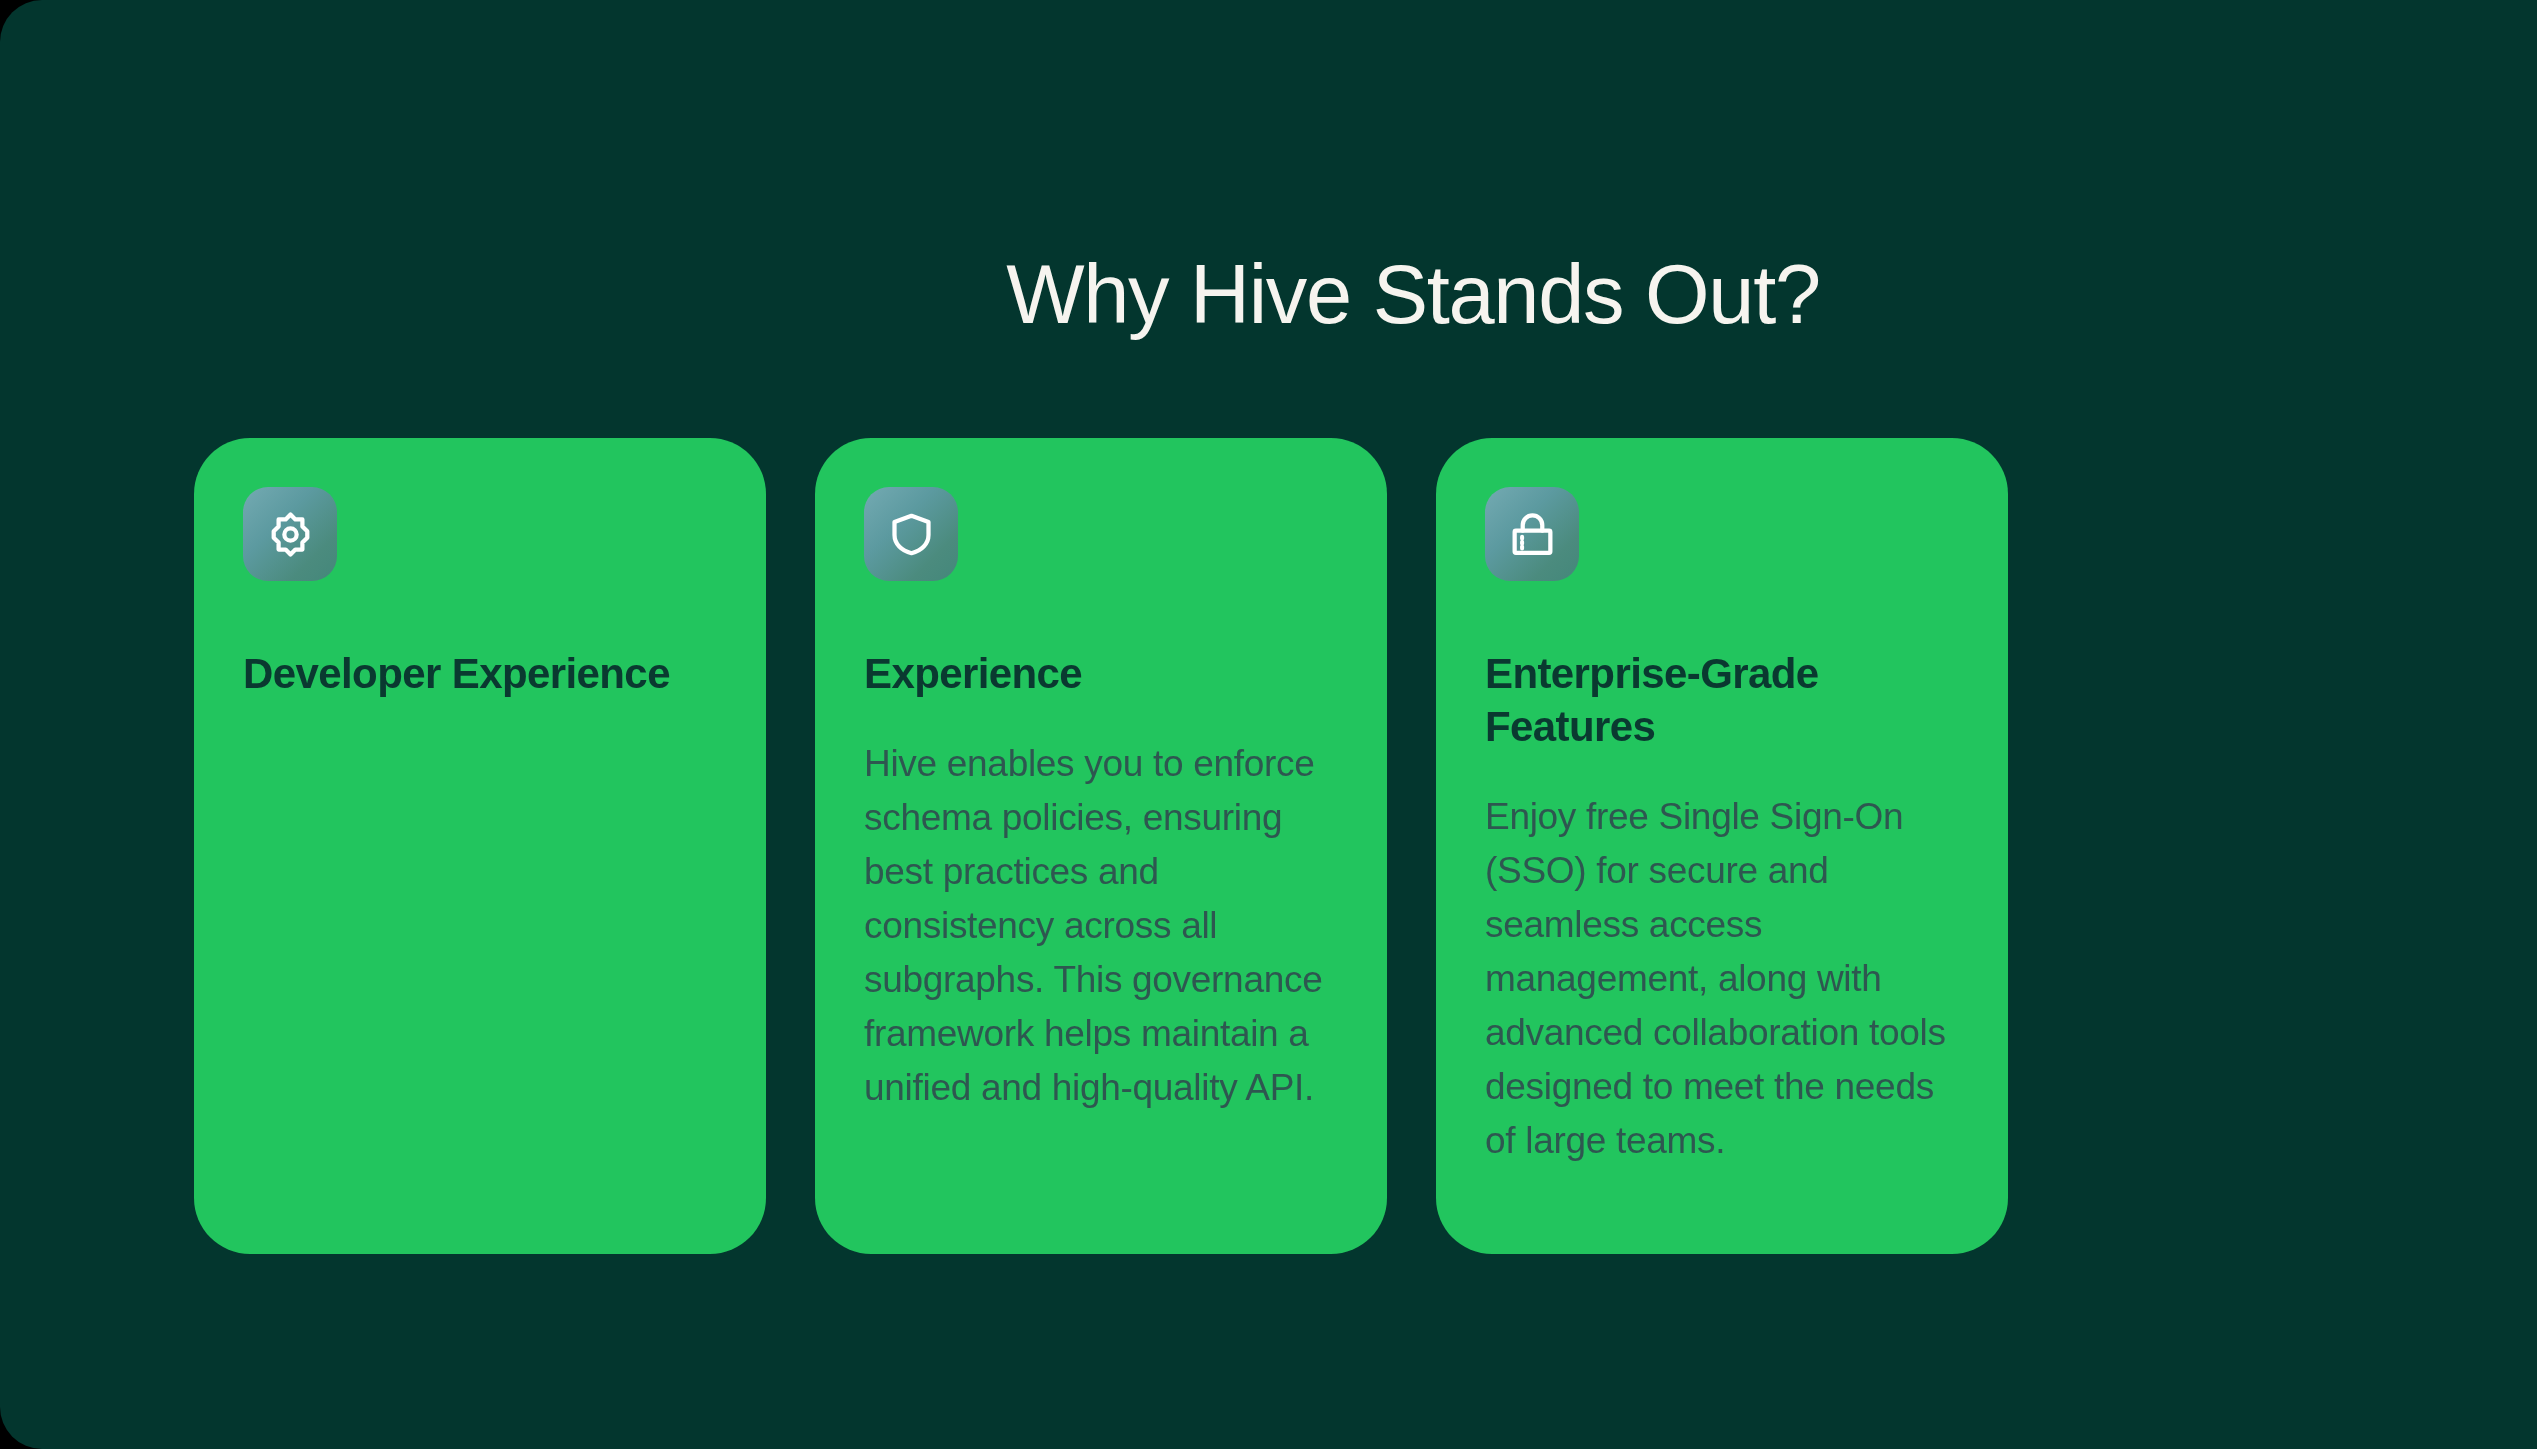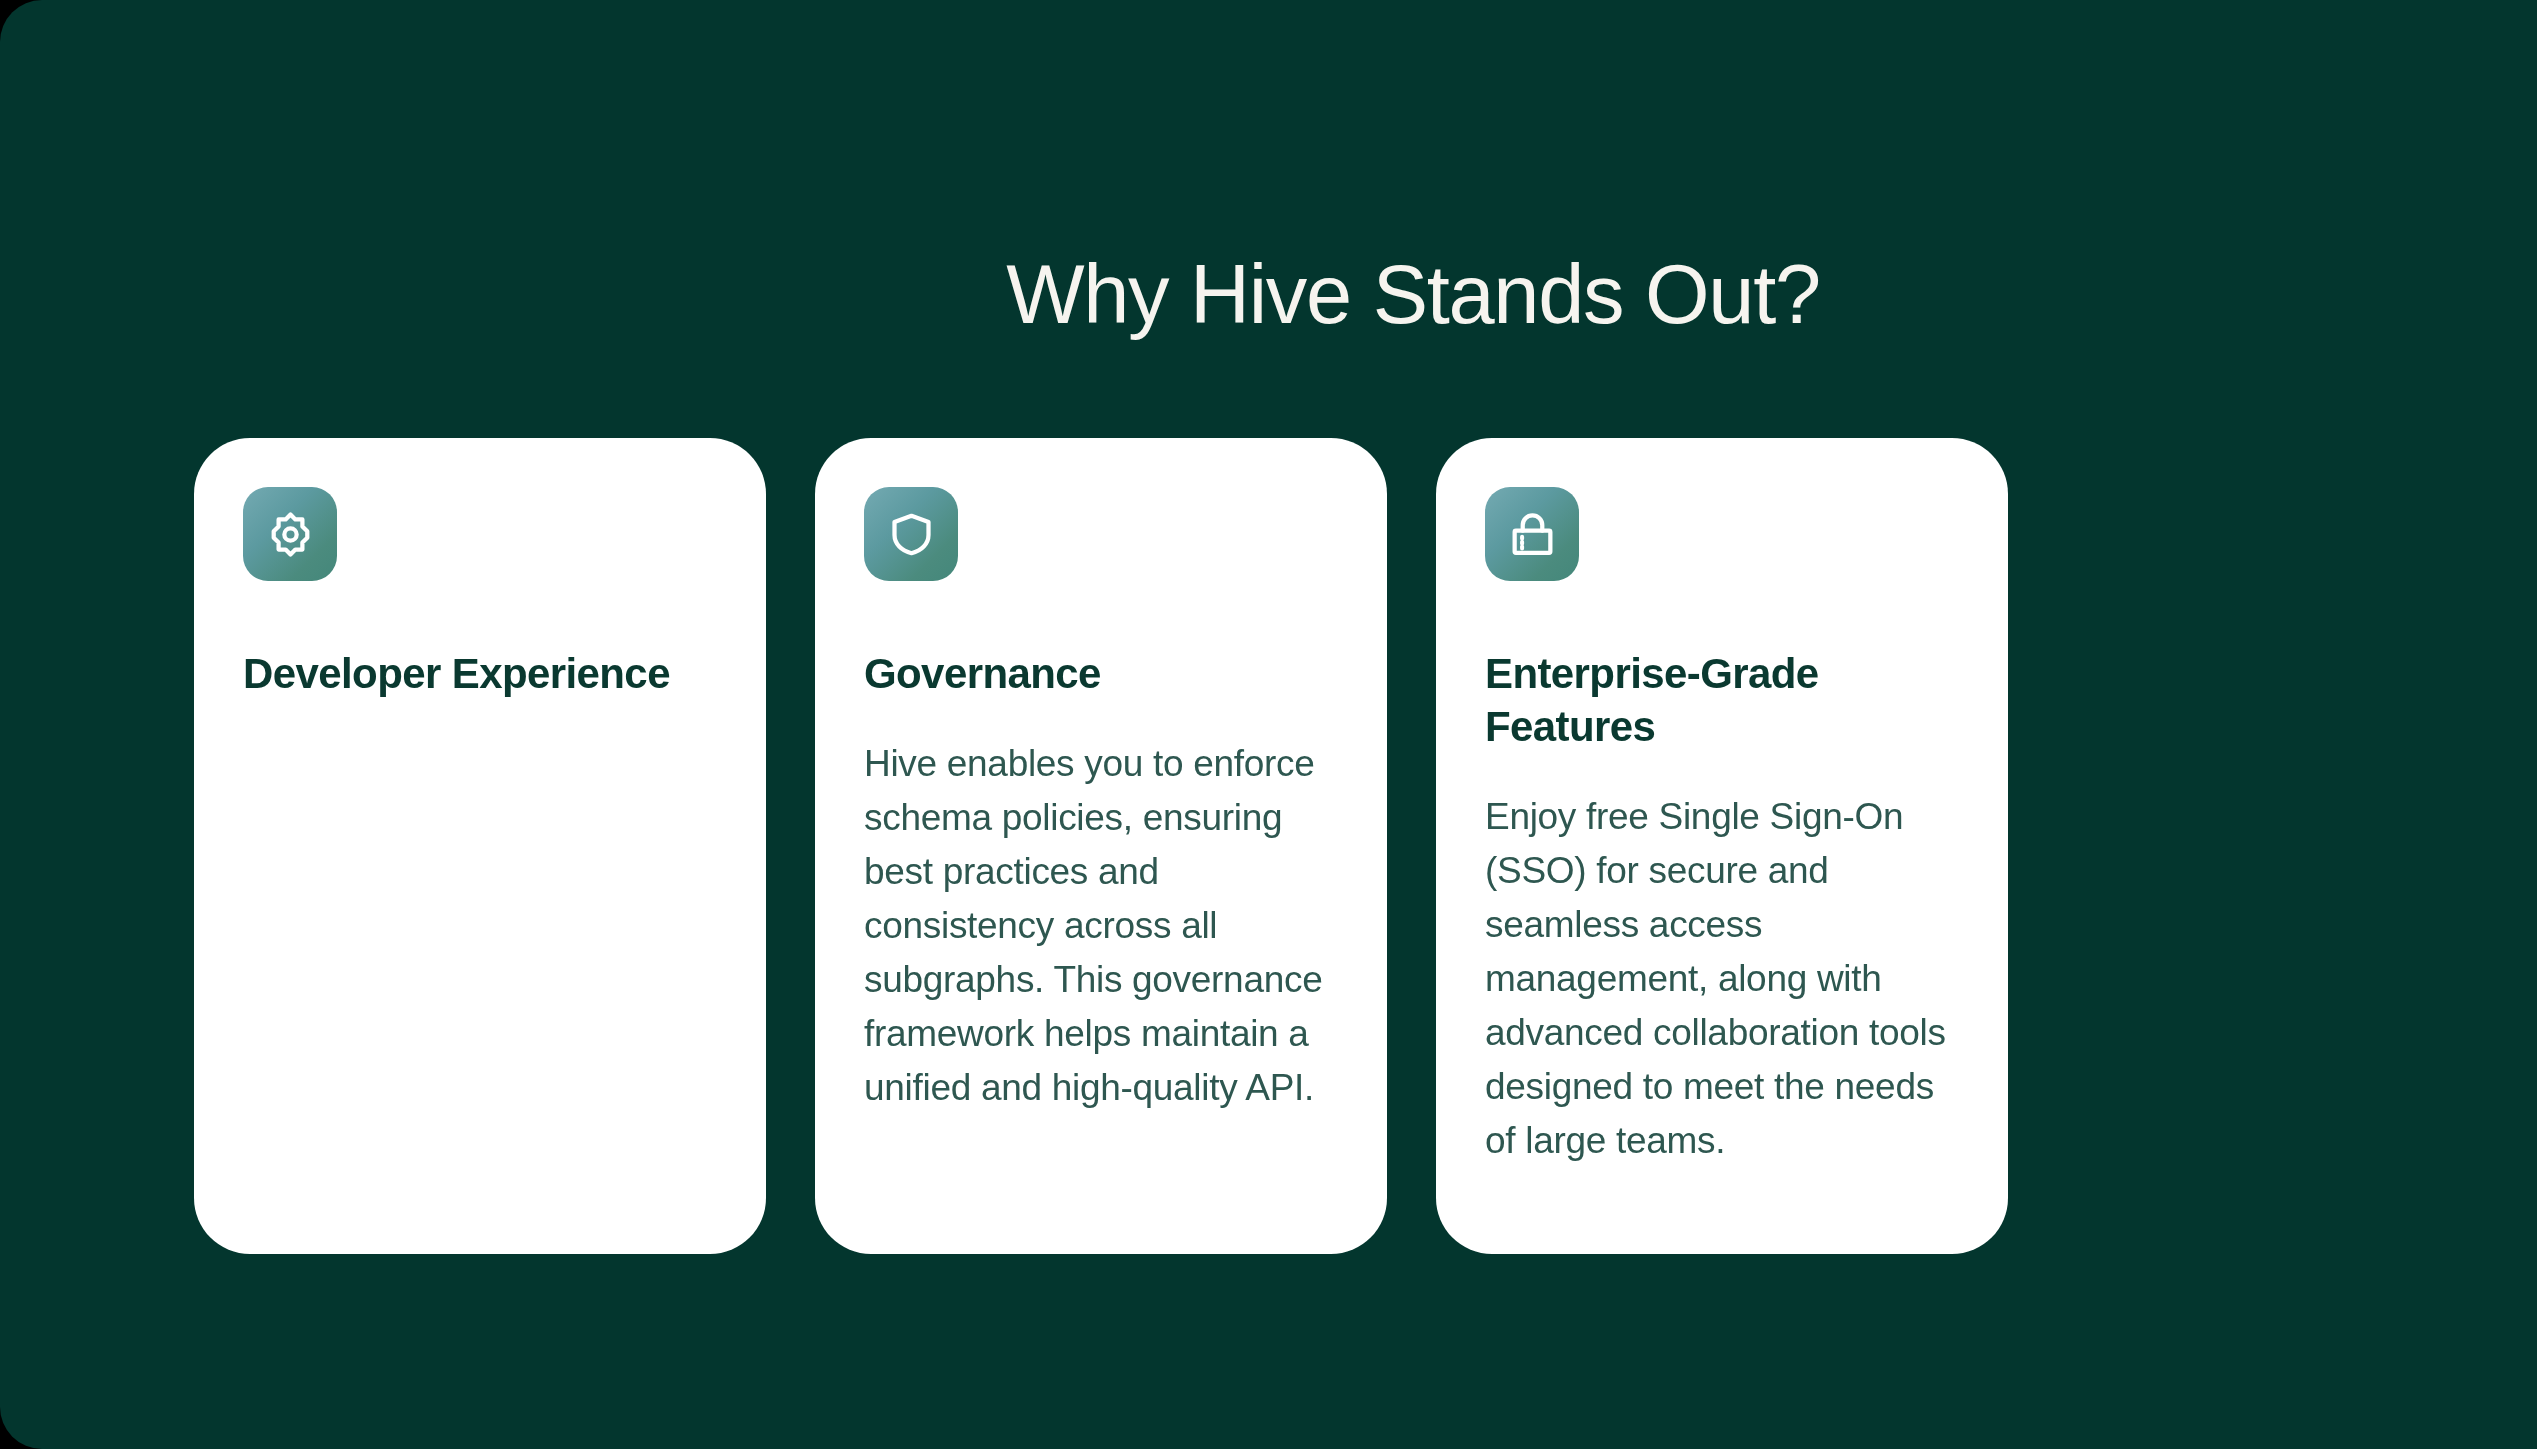--- a/index.html
+++ b/index.html
@@ -47,21 +47,21 @@
     top: 438px;
     width: 2437px;
     height: 816px;
     display: flex;
     flex-direction: row;
     gap: 49px;
   }
 
   .card {
     width: 572px;
-    background: #ffffff;
+    background: #22c55e;
     border-radius: 56px;
     box-sizing: border-box;
     padding: 49px 46px 49px 49px;
     display: flex;
     flex-direction: column;
     align-items: flex-start;
   }
 
   .icon-tile {
     width: 94px;
@@ -124,21 +124,21 @@
       <h2 class="card-heading">Developer Experience</h2>
     </div>
 
 
     <div class="card compact-heading">
       <div class="icon-tile">
         <svg viewBox="0 0 24 24" fill="none" stroke="#FFFFFF" stroke-width="2" stroke-linecap="round" stroke-linejoin="round">
           <path d="M12 3.2L20 6.1v6.1c0 4.2-3.3 7.4-8 8.6-4.7-1.2-8-4.4-8-8.6V6.1z"></path>
         </svg>
       </div>
-      <h2 class="card-heading">Governance</h2>
+      <h2 class="card-heading">Experience</h2>
       <p class="card-body">Hive enables you to enforce schema policies, ensuring best practices and consistency across all subgraphs. This governance framework helps maintain a unified and high-quality API.</p>
     </div>
 
     <div class="card">
       <div class="icon-tile">
         <svg viewBox="0 0 24 24" fill="none" stroke="#FFFFFF" stroke-width="2" stroke-linecap="round" stroke-linejoin="round">
           <rect x="3.6" y="10.2" width="16.8" height="10.4" rx="0.6"></rect>
           <path d="M7.4 10.2V7.6a4.6 4.6 0 0 1 9.2 0v2.6"></path>
           <path d="M7.1 13.1v0.9M7.1 15.4v0.9M7.1 17.7v0.9" stroke-width="1.9"></path>
         </svg>

